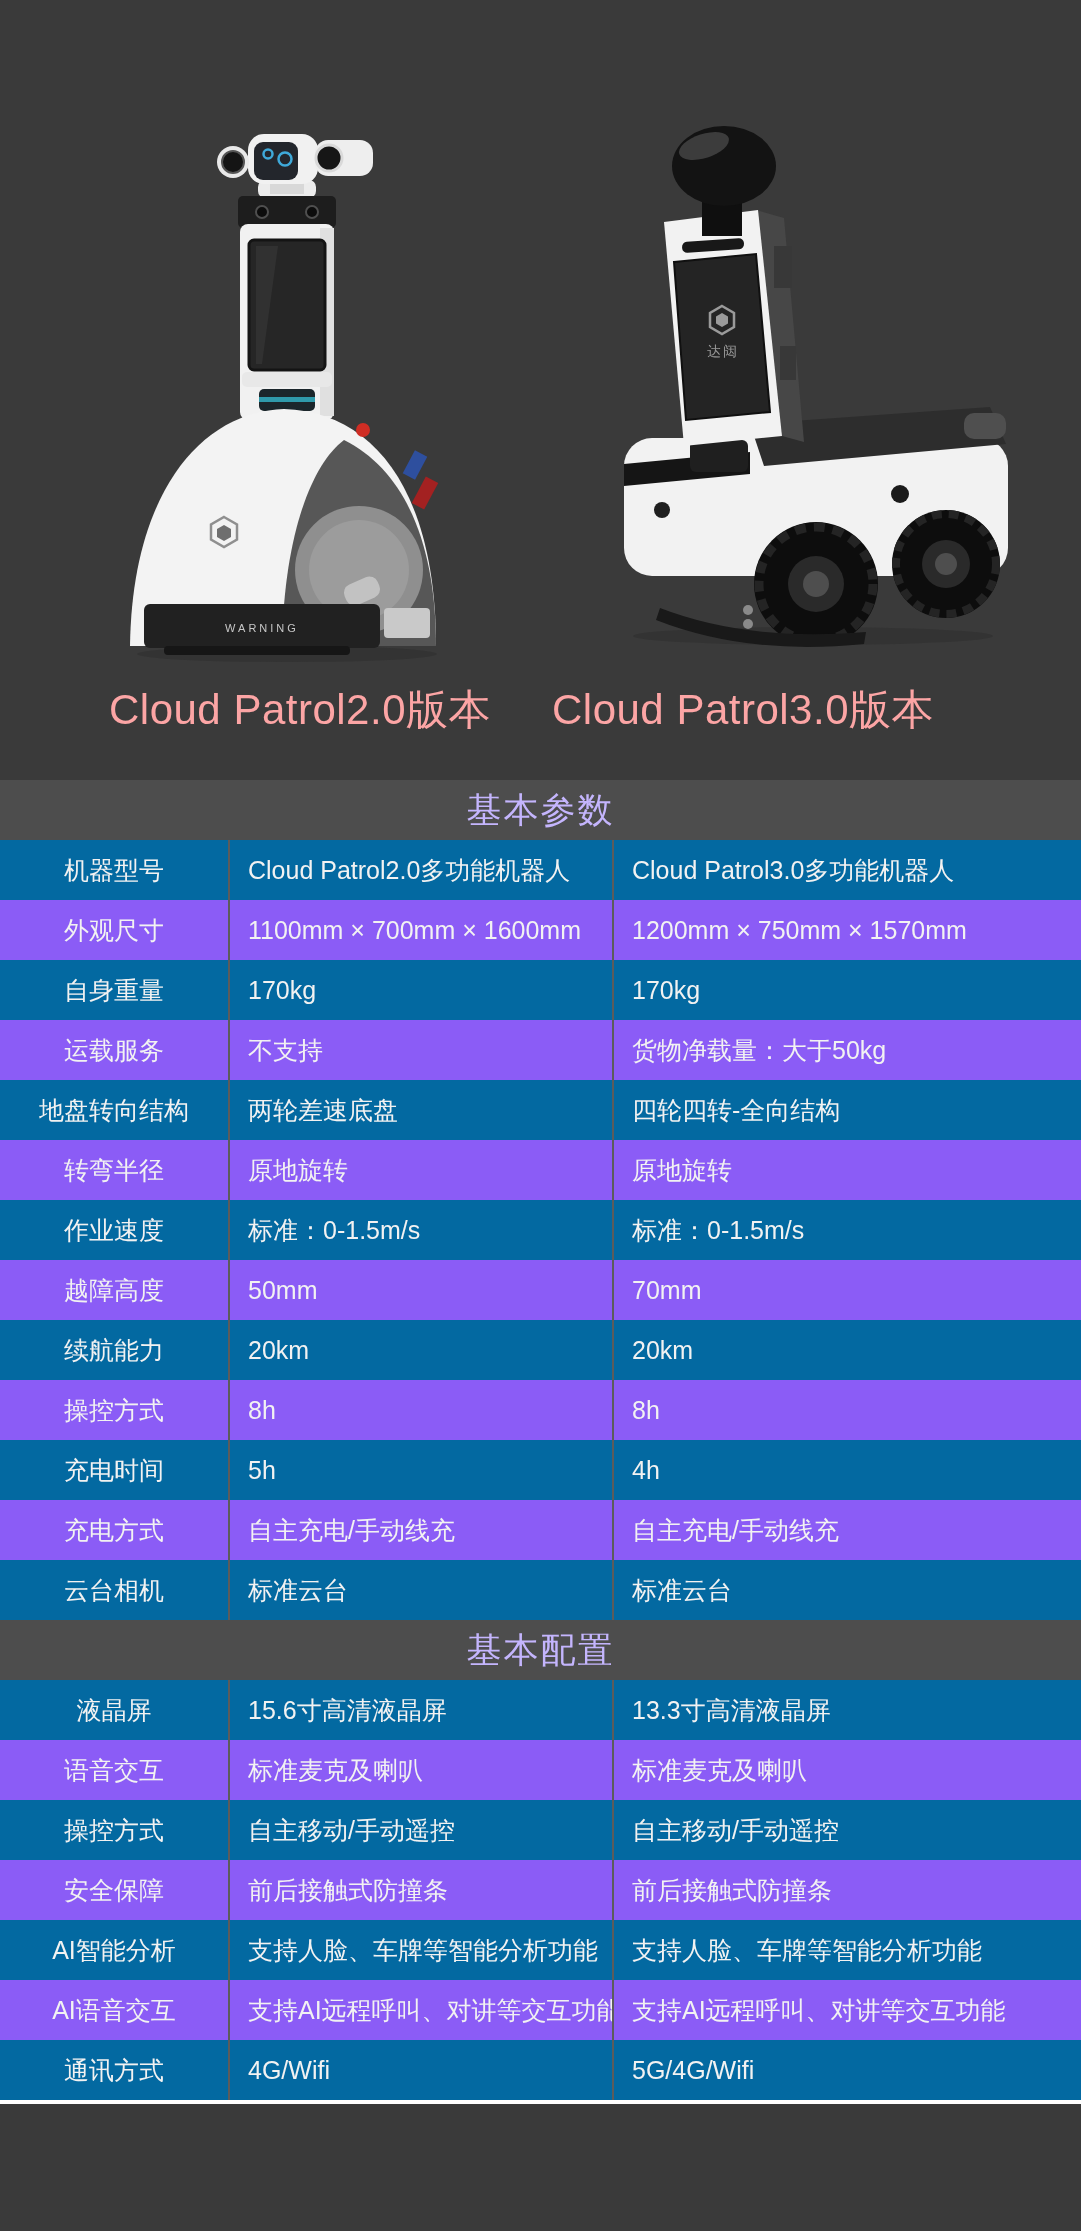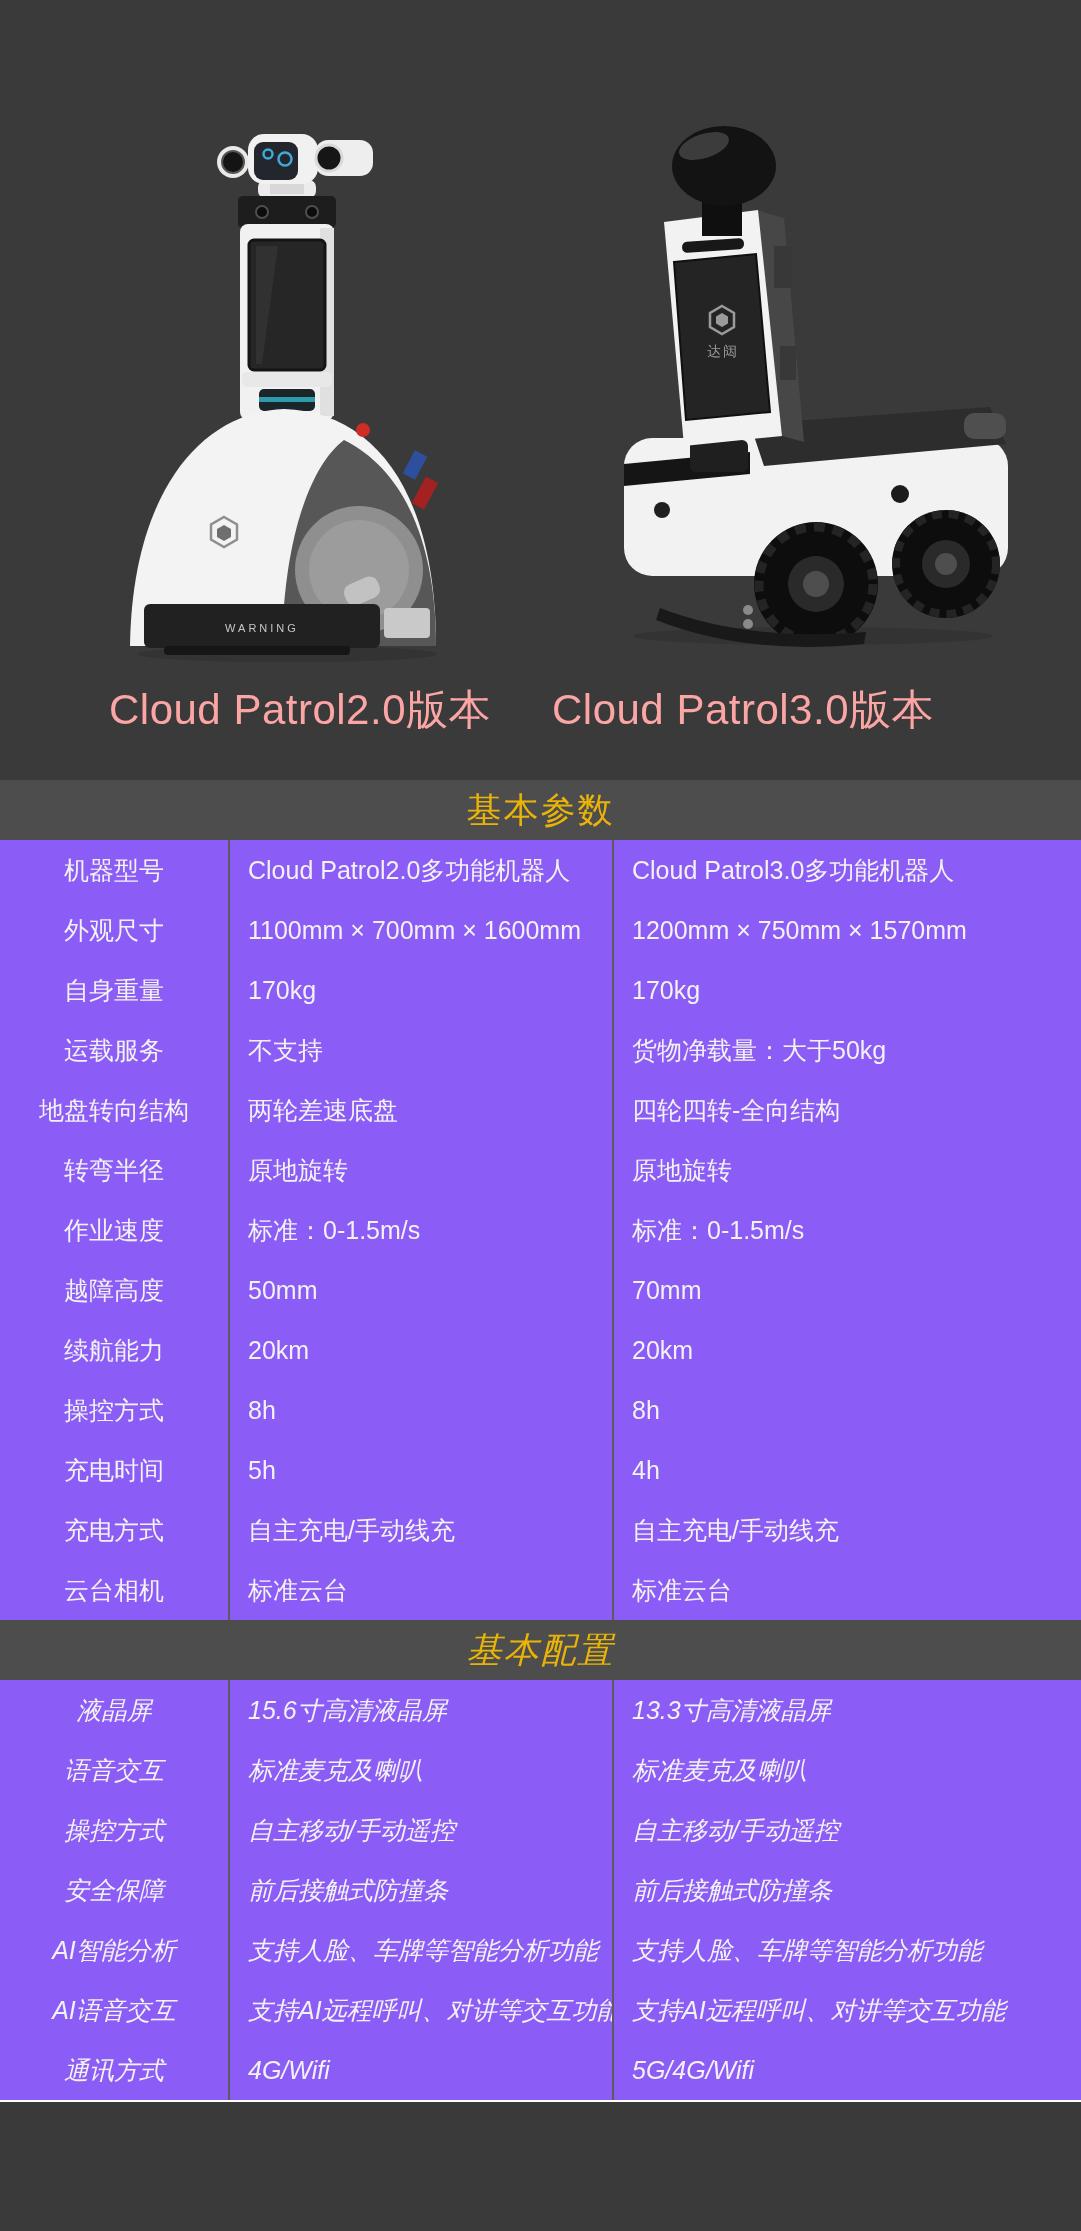--- a/index.html
+++ b/index.html
@@ -19,27 +19,27 @@
   .caption {
     position:absolute; top:682px; width:440px; text-align:center;
     font-size:42px; letter-spacing:0.5px; color:#fca5a5; white-space:nowrap;
   }
   .caption-left  { left:80px; }
   .caption-right { left:523px; }
 
   
   .spec { position:absolute; left:0; width:1081px; }
   .spec-basic  { top:780px; }
-  .spec-config { top:1620px; border-bottom:2px solid #ffffff;font-style:italic; }
+  .spec-config { top:1620px; border-bottom:4px solid #ffffff; }
   .band {
     height:60px; background:#4d4d4d; display:flex; align-items:center; justify-content:center;
-    font-size:35px; letter-spacing:2px; color:#eab308;
+    font-size:35px; letter-spacing:2px; color:#c4b5fd;
   }
   .row { display:flex; height:60px; }
-  .row.dark  { background:#8b5cf6; }
+  .row.dark  { background:#0369a1; }
   .row.light { background:#8b5cf6; }
   .cell { display:flex; align-items:center; font-size:25px; white-space:nowrap; overflow:hidden; }
   .c-label { width:230px; justify-content:center; border-right:2px solid #5c5c5c; text-align:center; }
   .c-v1 { width:384px; padding-left:18px; border-right:2px solid #5c5c5c; }
   .c-v2 { flex:1; padding-left:18px; }
 </style>
 </head>
 <body>
 
 <div class="canvas">

